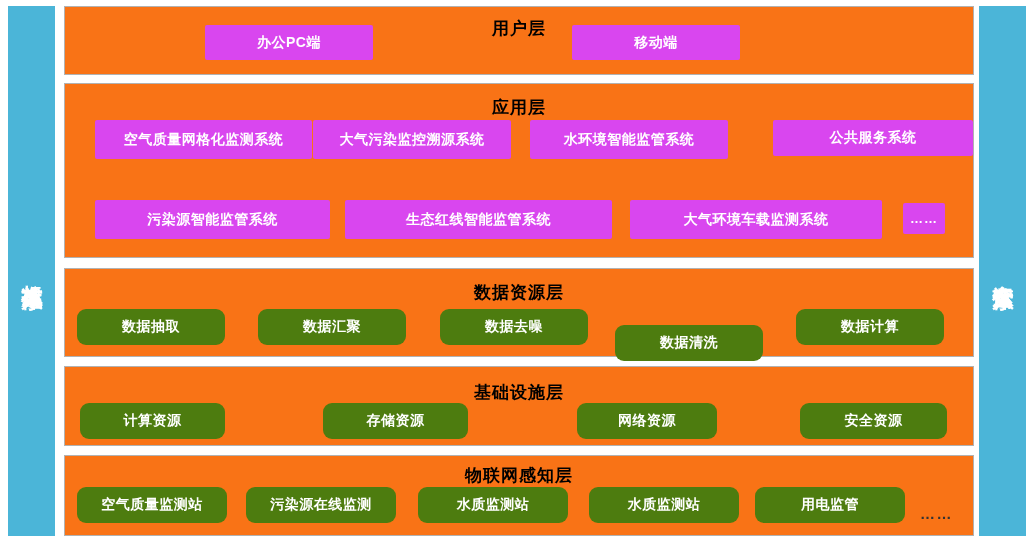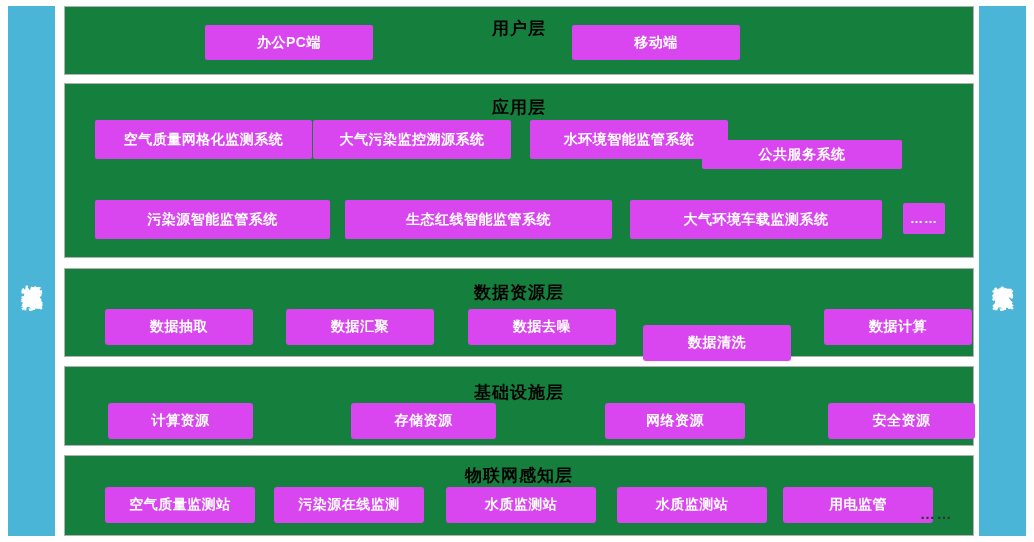--- a/index.html
+++ b/index.html
@@ -39,21 +39,21 @@
     writing-mode: vertical-rl;
     text-orientation: upright;
     white-space: nowrap;
   }
   #sidebar-left  { left: 8px; }
   #sidebar-right { left: 979px; }
 
   
   .panel {
     position: absolute;
-    background: #15803d;
+    background: #f97316;
     border: 1px solid #b2b2b2;
     box-sizing: border-box;
   }
   .panel-title {
     position: absolute;
     left: 0;
     right: 0;
     text-align: center;
     font-size: 17px;
     font-weight: bold;
@@ -69,21 +69,21 @@
     justify-content: center;
     color: #ffffff;
     font-weight: bold;
     font-size: 14px;
     letter-spacing: 0.5px;
     box-sizing: border-box;
     text-align: center;
     white-space: nowrap;
   }
   .box.muted  { background: #d946ef; border-radius: 2px; }
-  .box.bright { background: #d946ef; border-radius: 3px; margin-left: 28px; }
+  .box.bright { background: #4d7c0f; border-radius: 9px; }
   .box.dots   { font-size: 13px; letter-spacing: 1px; }
 
   .plain-dots {
     position: absolute;
     color: #333333;
     font-size: 15px;
     font-weight: bold;
     letter-spacing: 1.5px;
   }
 </style>
@@ -105,21 +105,21 @@
   </div>
   <div class="box muted" style="left:205px; top:25px; width:168px; height:35px;">办公PC端</div>
   <div class="box muted" style="left:572px; top:25px; width:168px; height:35px;">移动端</div>
 
   <div class="panel" style="left:64px; top:83px; width:910px; height:175px;">
     <div class="panel-title" style="top:12px;">应用层</div>
   </div>
   <div class="box muted" style="left:95px; top:120px; width:217px; height:39px;">空气质量网格化监测系统</div>
   <div class="box muted" style="left:313px; top:120px; width:198px; height:39px;">大气污染监控溯源系统</div>
   <div class="box muted" style="left:530px; top:120px; width:198px; height:39px;">水环境智能监管系统</div>
-  <div class="box muted" style="left:702px; top:120px; width:200px; height:29px;margin-top:20px;">公共服务系统</div>
+  <div class="box muted" style="left:773px; top:120px; width:200px; height:36px;">公共服务系统</div>
 
   <div class="box muted" style="left:95px; top:200px; width:235px; height:39px;">污染源智能监管系统</div>
   <div class="box muted" style="left:345px; top:200px; width:267px; height:39px;">生态红线智能监管系统</div>
   <div class="box muted" style="left:630px; top:200px; width:252px; height:39px;">大气环境车载监测系统</div>
   <div class="box muted dots" style="left:903px; top:203px; width:42px; height:31px;">……</div>
 
   <div class="panel" style="left:64px; top:268px; width:910px; height:89px;">
     <div class="panel-title" style="top:12px;">数据资源层</div>
   </div>
   <div class="box bright" style="left:77px; top:309px; width:148px; height:36px;">数据抽取</div>

